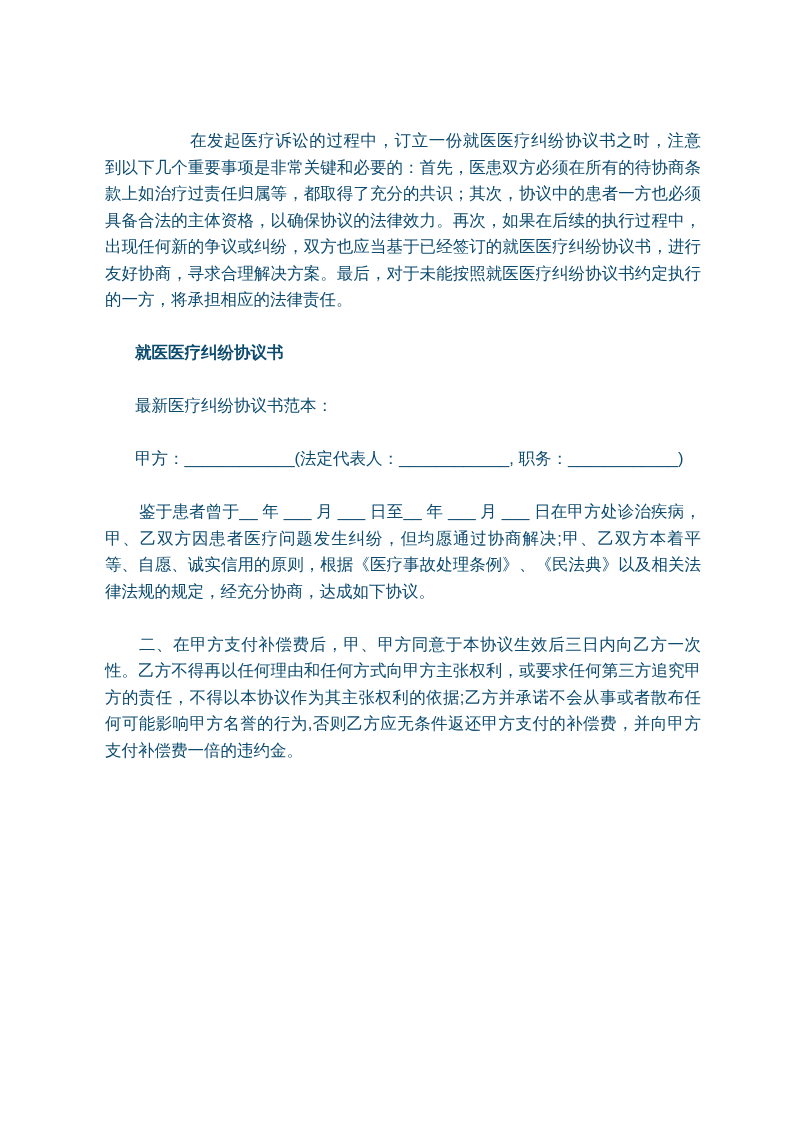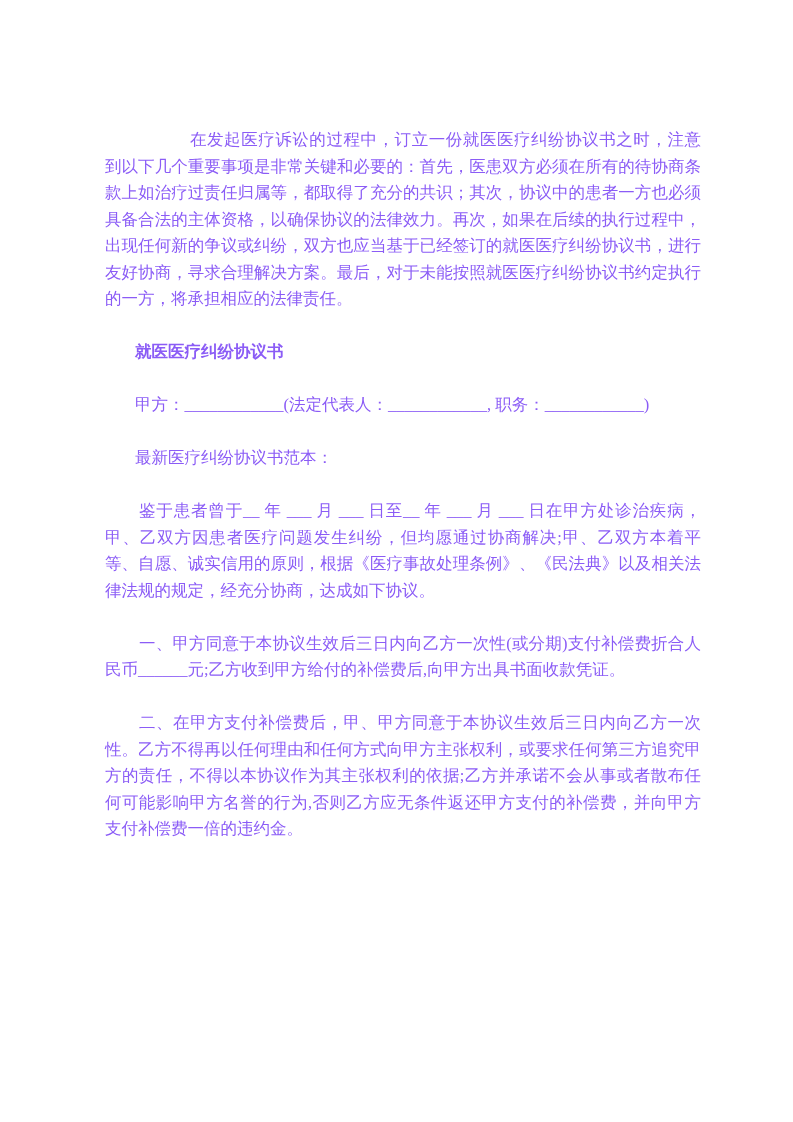--- a/index.html
+++ b/index.html
@@ -6,22 +6,22 @@
     margin: 0;
     padding: 0;
     background: #ffffff;
   }
   .page {
     position: relative;
     width: 793px;
     height: 1032px;
     background: #ffffff;
     overflow: hidden;
-    font-family: Liberation Serif, serif;
-    color: #8b5cf6;
+    font-family: Liberation Sans, sans-serif;
+    color: #0c4a6e;
   }
   .content {
     position: absolute;
     left: 105px;
     top: 127px;
     width: 596px;
     font-size: 16.5px;
     line-height: 26.5px;
   }
   .content p, .content h1 {
@@ -42,26 +42,25 @@
 </head>
 <body>
 
 <div class="page">
   <div class="content">
 
     <p class="para-intro">在发起医疗诉讼的过程中，订立一份就医医疗纠纷协议书之时，注意到以下几个重要事项是非常关键和必要的：首先，医患双方必须在所有的待协商条款上如治疗过责任归属等，都取得了充分的共识；其次，协议中的患者一方也必须具备合法的主体资格，以确保协议的法律效力。再次，如果在后续的执行过程中，出现任何新的争议或纠纷，双方也应当基于已经签订的就医医疗纠纷协议书，进行友好协商，寻求合理解决方案。最后，对于未能按照就医医疗纠纷协议书约定执行的一方，将承担相应的法律责任。</p>
 
     <h1 class="doc-title">就医医疗纠纷协议书</h1>
 
+    <p class="single-line">最新医疗纠纷协议书范本：</p>
+
     <p class="single-line">甲方：____________(法定代表人：____________, 职务：____________)</p>
-
-    <p class="single-line">最新医疗纠纷协议书范本：</p>
 
 
     <p class="para-body">鉴于患者曾于__ 年 ___ 月 ___ 日至__ 年 ___ 月 ___ 日在甲方处诊治疾病，甲、乙双方因患者医疗问题发生纠纷，但均愿通过协商解决;甲、乙双方本着平等、自愿、诚实信用的原则，根据《医疗事故处理条例》、《民法典》以及相关法律法规的规定，经充分协商，达成如下协议。</p>
 
-    <p class="para-body">一、甲方同意于本协议生效后三日内向乙方一次性(或分期)支付补偿费折合人民币______元;乙方收到甲方给付的补偿费后,向甲方出具书面收款凭证。</p>
 
     <p class="para-body">二、在甲方支付补偿费后，甲、甲方同意于本协议生效后三日内向乙方一次性。乙方不得再以任何理由和任何方式向甲方主张权利，或要求任何第三方追究甲方的责任，不得以本协议作为其主张权利的依据;乙方并承诺不会从事或者散布任何可能影响甲方名誉的行为,否则乙方应无条件返还甲方支付的补偿费，并向甲方支付补偿费一倍的违约金。</p>
 
 
   </div>
 </div>
 
 </body></html>

